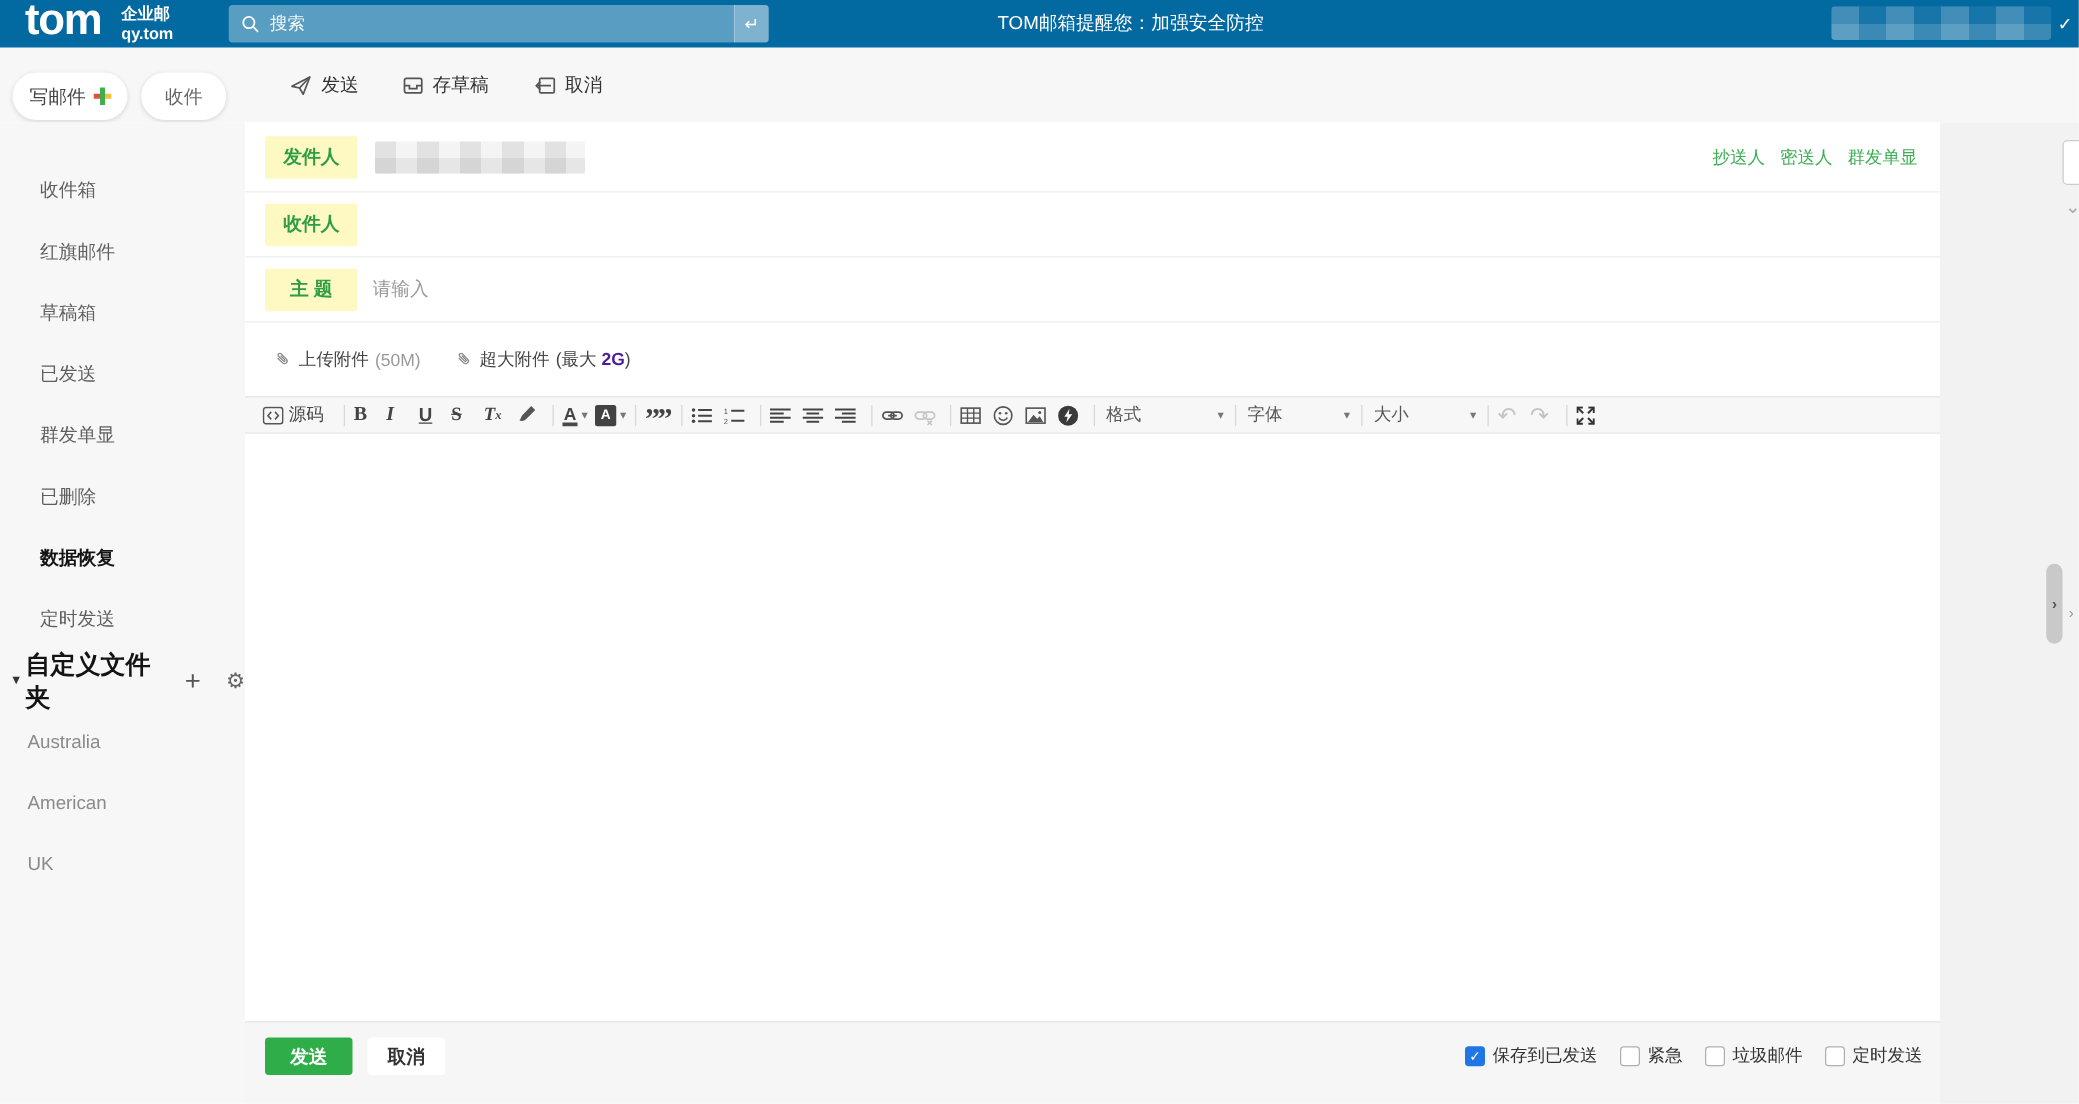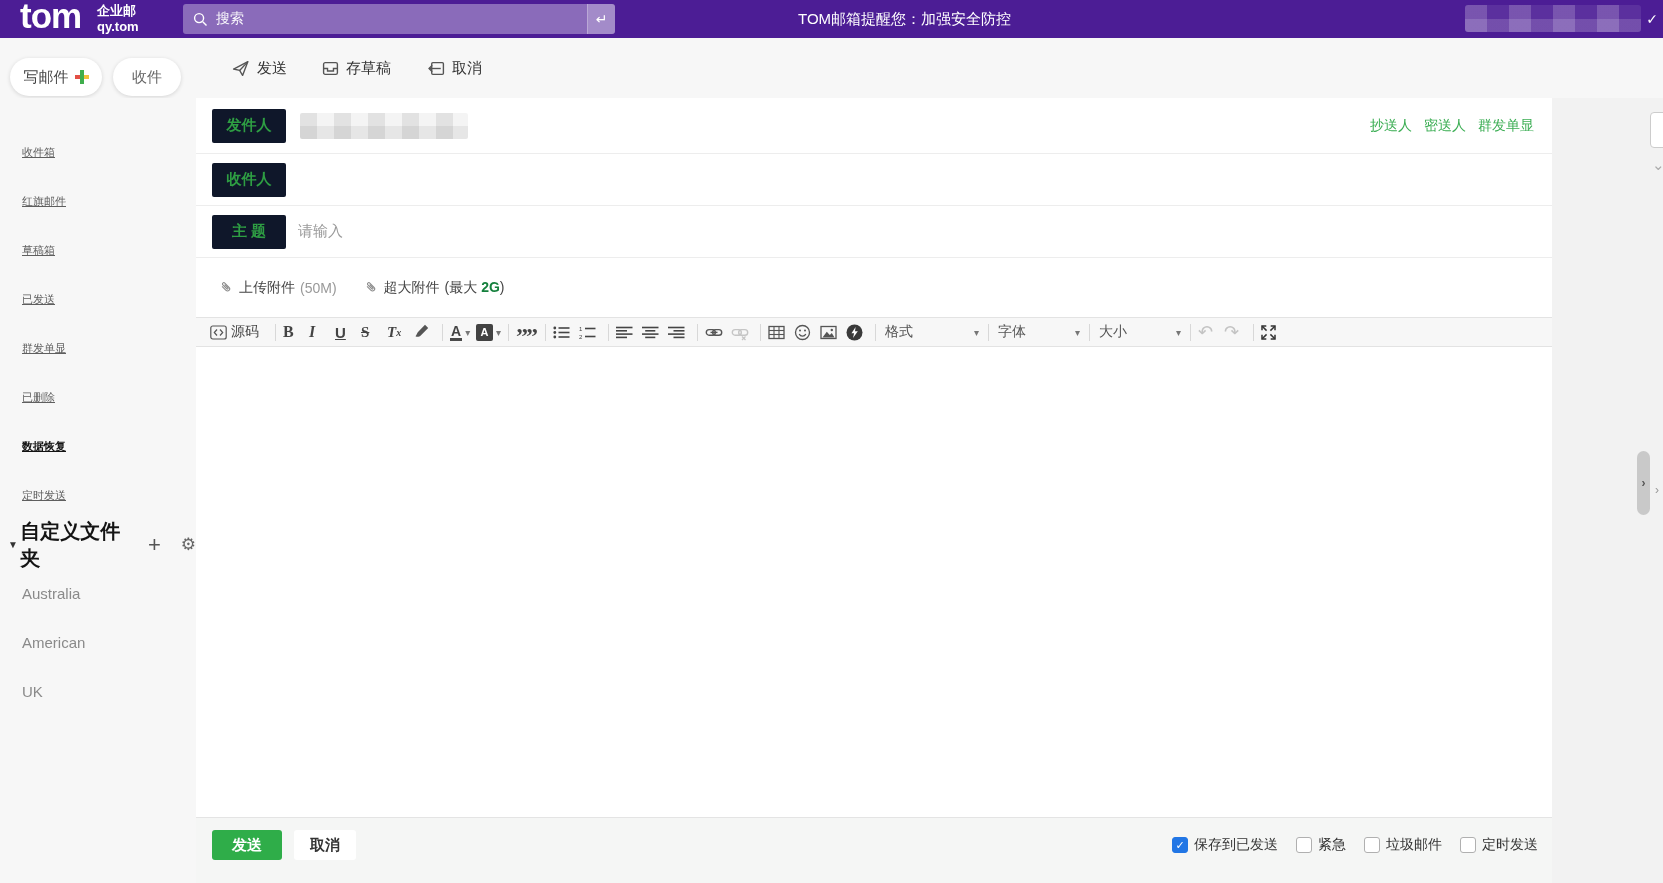--- a/index.html
+++ b/index.html
@@ -1,20 +1,20 @@
 <!DOCTYPE html>
 <html><head>
 <meta charset="utf-8">
 <style>
   * { margin:0; padding:0; box-sizing:border-box; }
   html,body { width:1663px; height:883px; overflow:hidden; background:#fff;
     font-family:"Liberation Sans","DejaVu Sans",sans-serif; }
 
   
-  .topbar { position:absolute; left:0; top:0; width:1663px; height:38px; background:#4c1d95; z-index:5; }
+  .topbar { position:absolute; left:0; top:0; width:1663px; height:38px; background:#0369a1; z-index:5; }
   .logo { position:absolute; left:20px; top:-4px; color:#fff; font-size:35px; font-weight:800; letter-spacing:-1px; }
   .brand { position:absolute; left:97px; top:3px; color:#fff; font-size:13px; font-weight:700; line-height:16px; }
   .searchbox { position:absolute; left:183px; top:4px; width:432px; height:30px; border-radius:3px;
     background:rgba(255,255,255,0.35); display:flex; align-items:center; }
   .searchbox .mag { margin-left:10px; }
   .searchbox .ph { margin-left:8px; color:rgba(255,255,255,0.95); font-size:14px; flex:1; }
   .searchbox .enter { width:28px; height:30px; background:rgba(255,255,255,0.22); border-left:1px solid rgba(255,255,255,0.25);
     border-radius:0 3px 3px 0; color:#fff; font-size:14px; display:flex; align-items:center; justify-content:center; }
   .notice { position:absolute; left:798px; top:0; line-height:38px; color:#fff; font-size:15px; }
   .user-blur { position:absolute; right:22px; top:5px; width:176px; height:27px; border-radius:3px;
@@ -34,46 +34,46 @@
   .plus-ico i { position:absolute; display:block; }
   .plus-ico .hl { left:0; top:5px; width:7px; height:4px; background:#e34f45; }
   .plus-ico .hr { left:7px; top:5px; width:7px; height:4px; background:#f0c23c; }
   .plus-ico .v  { left:5px; top:0; width:4px; height:14px; background:#3fae4c; }
   .top-action { position:absolute; top:0; height:60px; display:flex; align-items:center; gap:7px;
     font-size:15px; color:#333; cursor:pointer; }
   .ta-send { left:232px; } .ta-draft { left:322px; } .ta-cancel { left:428px; }
 
   
   .sidebar { position:absolute; left:0; top:98px; width:196px; height:785px; background:#f7f7f7; padding-top:30px; }
-  .side-item { height:49px; line-height:49px; padding-left:22px; font-size:11px; color:#5f5f5f; cursor:pointer;text-decoration:underline; }
+  .side-item { height:49px; line-height:49px; padding-left:32px; font-size:15px; color:#5f5f5f; cursor:pointer; }
   .side-item.active { color:#141414; font-weight:700; }
   .custom-row { height:49px; display:flex; align-items:center; padding-left:8px; }
   .custom-row .tri { font-size:10px; color:#333; width:14px; }
   .custom-row .lbl { font-size:20px; font-weight:700; color:#141414; }
   .custom-row .add { margin-left:22px; font-size:22px; font-weight:200; color:#555; cursor:pointer; line-height:20px; }
   .custom-row .gear { margin-left:20px; font-size:17px; color:#666; cursor:pointer; }
   .side-folder { height:49px; line-height:49px; padding-left:22px; font-size:15px; color:#8a8a8a; cursor:pointer; }
 
   
   .panel { position:absolute; left:196px; top:98px; width:1356px; height:785px; background:#fff; display:flex; flex-direction:column; }
   .frow { display:flex; align-items:center; border-bottom:1px solid #ededed; position:relative; }
   .r1 { height:56px; } .r2 { height:52px; } .r3 { height:52px; }
-  .pill { width:74px; height:34px; margin-left:16px; background:#0f172a; color:#2e9e43; font-weight:700;
+  .pill { width:74px; height:34px; margin-left:16px; background:#fef9c3; color:#2e9e43; font-weight:700;
     font-size:15px; display:flex; align-items:center; justify-content:center; border-radius:2px; }
   .blur-email { margin-left:14px; width:168px; height:26px; border-radius:2px;
     background:
       repeating-linear-gradient(90deg, rgba(0,0,0,0.10) 0 17px, rgba(0,0,0,0.03) 17px 34px),
       repeating-linear-gradient(0deg, rgba(0,0,0,0.07) 0 13px, rgba(0,0,0,0.01) 13px 26px); }
   .hdr-links { position:absolute; right:18px; display:flex; gap:12px; }
   .hdr-links span { color:#3cae54; font-size:14px; cursor:pointer; }
   .subj-ph { margin-left:12px; color:#9a9a9a; font-size:15px; }
   .attach-row { height:59px; display:flex; align-items:center; padding-left:22px; gap:26px; }
   .attach-item { display:flex; align-items:center; gap:5px; font-size:14px; color:#454545; cursor:pointer; }
   .attach-item .dim { color:#999; }
-  .attach-item .red { color:#15803d; font-weight:700; }
+  .attach-item .red { color:#4c1d95; font-weight:700; }
 
   
   .etoolbar { height:30px; background:#f7f7f7; border-top:1px solid #e3e3e3; border-bottom:1px solid #e3e3e3;
     display:flex; align-items:center; padding:0 12px; }
   .ebtn { display:flex; align-items:center; min-width:22px; height:24px;
     margin:0 2px; color:#444; cursor:pointer; }
   .sep { width:1px; height:17px; background:#d8d8d8; margin:0 5px; }
   .glyph-b { font-family:"Liberation Serif","DejaVu Serif",serif; font-weight:700; font-size:16px; }
   .glyph-i { font-family:"Liberation Serif","DejaVu Serif",serif; font-style:italic; font-weight:700; font-size:16px; }
   .glyph-u { font-weight:700; font-size:15px; text-decoration:underline; }

